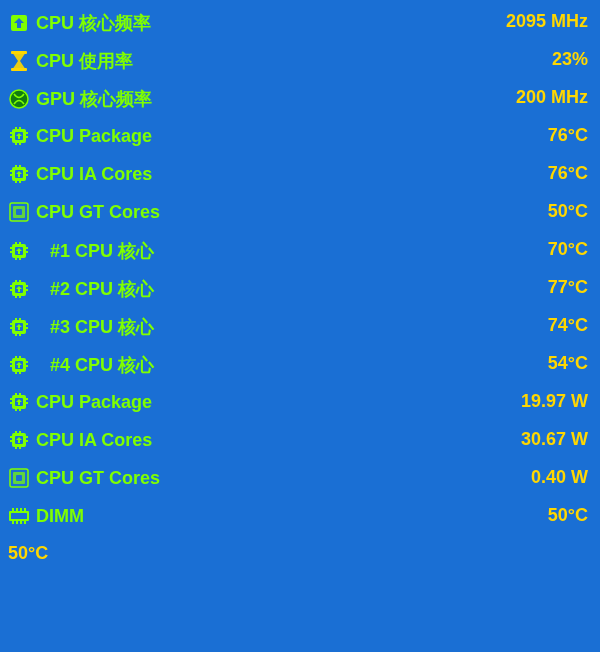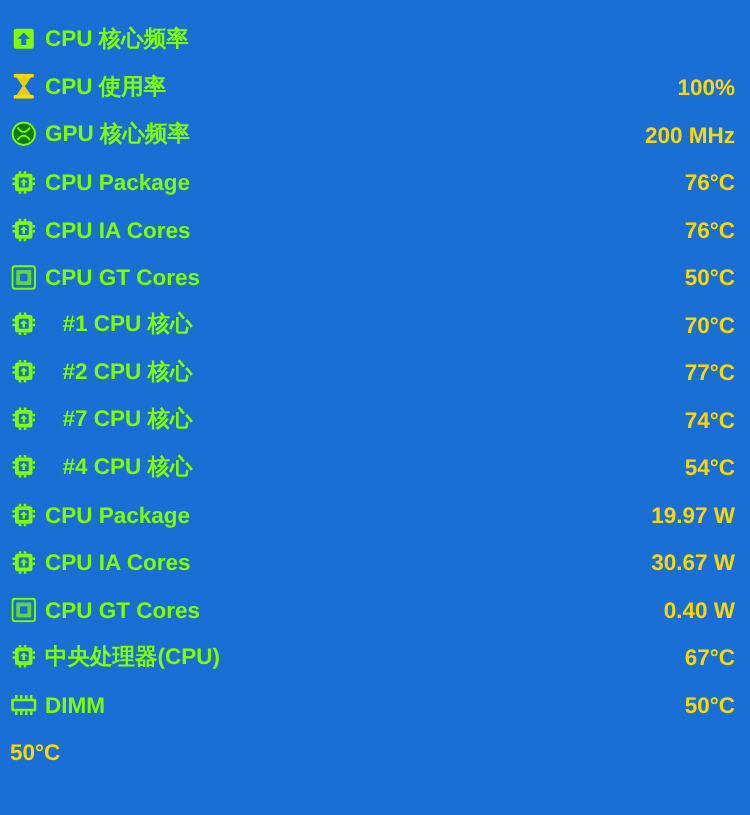--- a/index.html
+++ b/index.html
@@ -14,21 +14,21 @@
 
     .container {
       width: 100%;
       height: 100%;
       background: #1a6fd4;
       padding: 8px 0;
     }
 
     .row {
       display: flex;
-      align-items: flex-end;
+      align-items: flex-start;
       justify-content: space-between;
       padding: 3px 12px 3px 8px;
       min-height: 38px;
     }
 
     .row-left {
       display: flex;
       align-items: center;
       gap: 6px;
       flex: 1;
@@ -65,33 +65,34 @@
 <div class="row">
       <div class="row-left">
         <div class="icon">
           <svg width="20" height="20" viewBox="0 0 20 20">
         <rect x="2" y="2" width="16" height="16" rx="2" fill="#7fff00"></rect>
         <polygon points="10,5 15,10 12,10 12,15 8,15 8,10 5,10" fill="#1a6fd4"></polygon>
       </svg>
         </div>
         <span class="label green">CPU 核心频率</span>
       </div>
+      <span class="value yellow">2095 MHz</span>
     </div>
     <div class="row">
       <div class="row-left">
         <div class="icon">
           <svg width="18" height="20" viewBox="0 0 18 20">
         <polygon points="2,1 16,1 10,10 16,19 2,19 8,10" fill="#ffd700" opacity="0.9"></polygon>
         <rect x="1" y="0" width="16" height="3" rx="1" fill="#ffd700"></rect>
         <rect x="1" y="17" width="16" height="3" rx="1" fill="#ffd700"></rect>
       </svg>
         </div>
         <span class="label green">CPU 使用率</span>
       </div>
-      <span class="value yellow">100%</span>
+      <span class="value yellow">23%</span>
     </div>
     <div class="row">
       <div class="row-left">
         <div class="icon">
           <svg width="20" height="20" viewBox="0 0 20 20">
         <circle cx="10" cy="10" r="9" fill="#107c10" stroke="#7fff00" stroke-width="1.5"></circle>
         <path d="M5,5 Q10,12 15,5" stroke="#7fff00" stroke-width="1.5" fill="none"></path>
         <path d="M5,15 Q10,8 15,15" stroke="#7fff00" stroke-width="1.5" fill="none"></path>
       </svg>
         </div>
@@ -214,21 +215,21 @@
         <rect x="17" y="10" width="2" height="2" fill="#7fff00"></rect>
         <rect x="6" y="1" width="2" height="2" fill="#7fff00"></rect>
         <rect x="10" y="1" width="2" height="2" fill="#7fff00"></rect>
         <rect x="6" y="17" width="2" height="2" fill="#7fff00"></rect>
         <rect x="10" y="17" width="2" height="2" fill="#7fff00"></rect>
 
         <polygon points="10,7 13,10 11,10 11,13 9,13 9,10 7,10" fill="#7fff00"></polygon>
       </svg>
         </div>
         <span style="width: 8px;"></span>
-        <span class="label green">#7 CPU 核心</span>
+        <span class="label green">#3 CPU 核心</span>
       </div>
       <span class="value yellow">74°C</span>
     </div>
     <div class="row">
       <div class="row-left">
         <div class="icon">
           <svg width="20" height="20" viewBox="0 0 20 20">
         <rect x="3" y="3" width="14" height="14" rx="2" fill="#7fff00"></rect>
         <rect x="6" y="6" width="8" height="8" rx="1" fill="#1a6fd4"></rect>
         <rect x="1" y="6" width="2" height="2" fill="#7fff00"></rect>
@@ -297,42 +298,20 @@
         <div class="icon">
           <svg width="20" height="20" viewBox="0 0 20 20">
         <rect x="1" y="1" width="18" height="18" rx="2" fill="#1a6fd4" stroke="#7fff00" stroke-width="1.5"></rect>
         <rect x="4" y="4" width="12" height="12" rx="1" fill="#7fff00" opacity="0.7"></rect>
         <rect x="7" y="7" width="6" height="6" rx="1" fill="#1a6fd4"></rect>
       </svg>
         </div>
         <span class="label green">CPU GT Cores</span>
       </div>
       <span class="value yellow">0.40 W</span>
-    </div>
-    <div class="row">
-      <div class="row-left">
-        <div class="icon">
-          <svg width="20" height="20" viewBox="0 0 20 20">
-        <rect x="3" y="3" width="14" height="14" rx="2" fill="#7fff00"></rect>
-        <rect x="6" y="6" width="8" height="8" rx="1" fill="#1a6fd4"></rect>
-        <rect x="1" y="6" width="2" height="2" fill="#7fff00"></rect>
-        <rect x="1" y="10" width="2" height="2" fill="#7fff00"></rect>
-        <rect x="17" y="6" width="2" height="2" fill="#7fff00"></rect>
-        <rect x="17" y="10" width="2" height="2" fill="#7fff00"></rect>
-        <rect x="6" y="1" width="2" height="2" fill="#7fff00"></rect>
-        <rect x="10" y="1" width="2" height="2" fill="#7fff00"></rect>
-        <rect x="6" y="17" width="2" height="2" fill="#7fff00"></rect>
-        <rect x="10" y="17" width="2" height="2" fill="#7fff00"></rect>
-
-        <polygon points="10,7 13,10 11,10 11,13 9,13 9,10 7,10" fill="#7fff00"></polygon>
-      </svg>
-        </div>
-        <span class="label green">中央处理器(CPU)</span>
-      </div>
-      <span class="value yellow">67°C</span>
     </div>
     <div class="row">
       <div class="row-left">
         <div class="icon">
           <svg width="22" height="18" viewBox="0 0 22 18">
         <rect x="1" y="4" width="20" height="10" rx="1" fill="#7fff00"></rect>
         <rect x="3" y="6" width="16" height="6" rx="0.5" fill="#1a6fd4"></rect>
         <rect x="4" y="14" width="2" height="3" fill="#7fff00"></rect>
         <rect x="8" y="14" width="2" height="3" fill="#7fff00"></rect>
         <rect x="12" y="14" width="2" height="3" fill="#7fff00"></rect>

